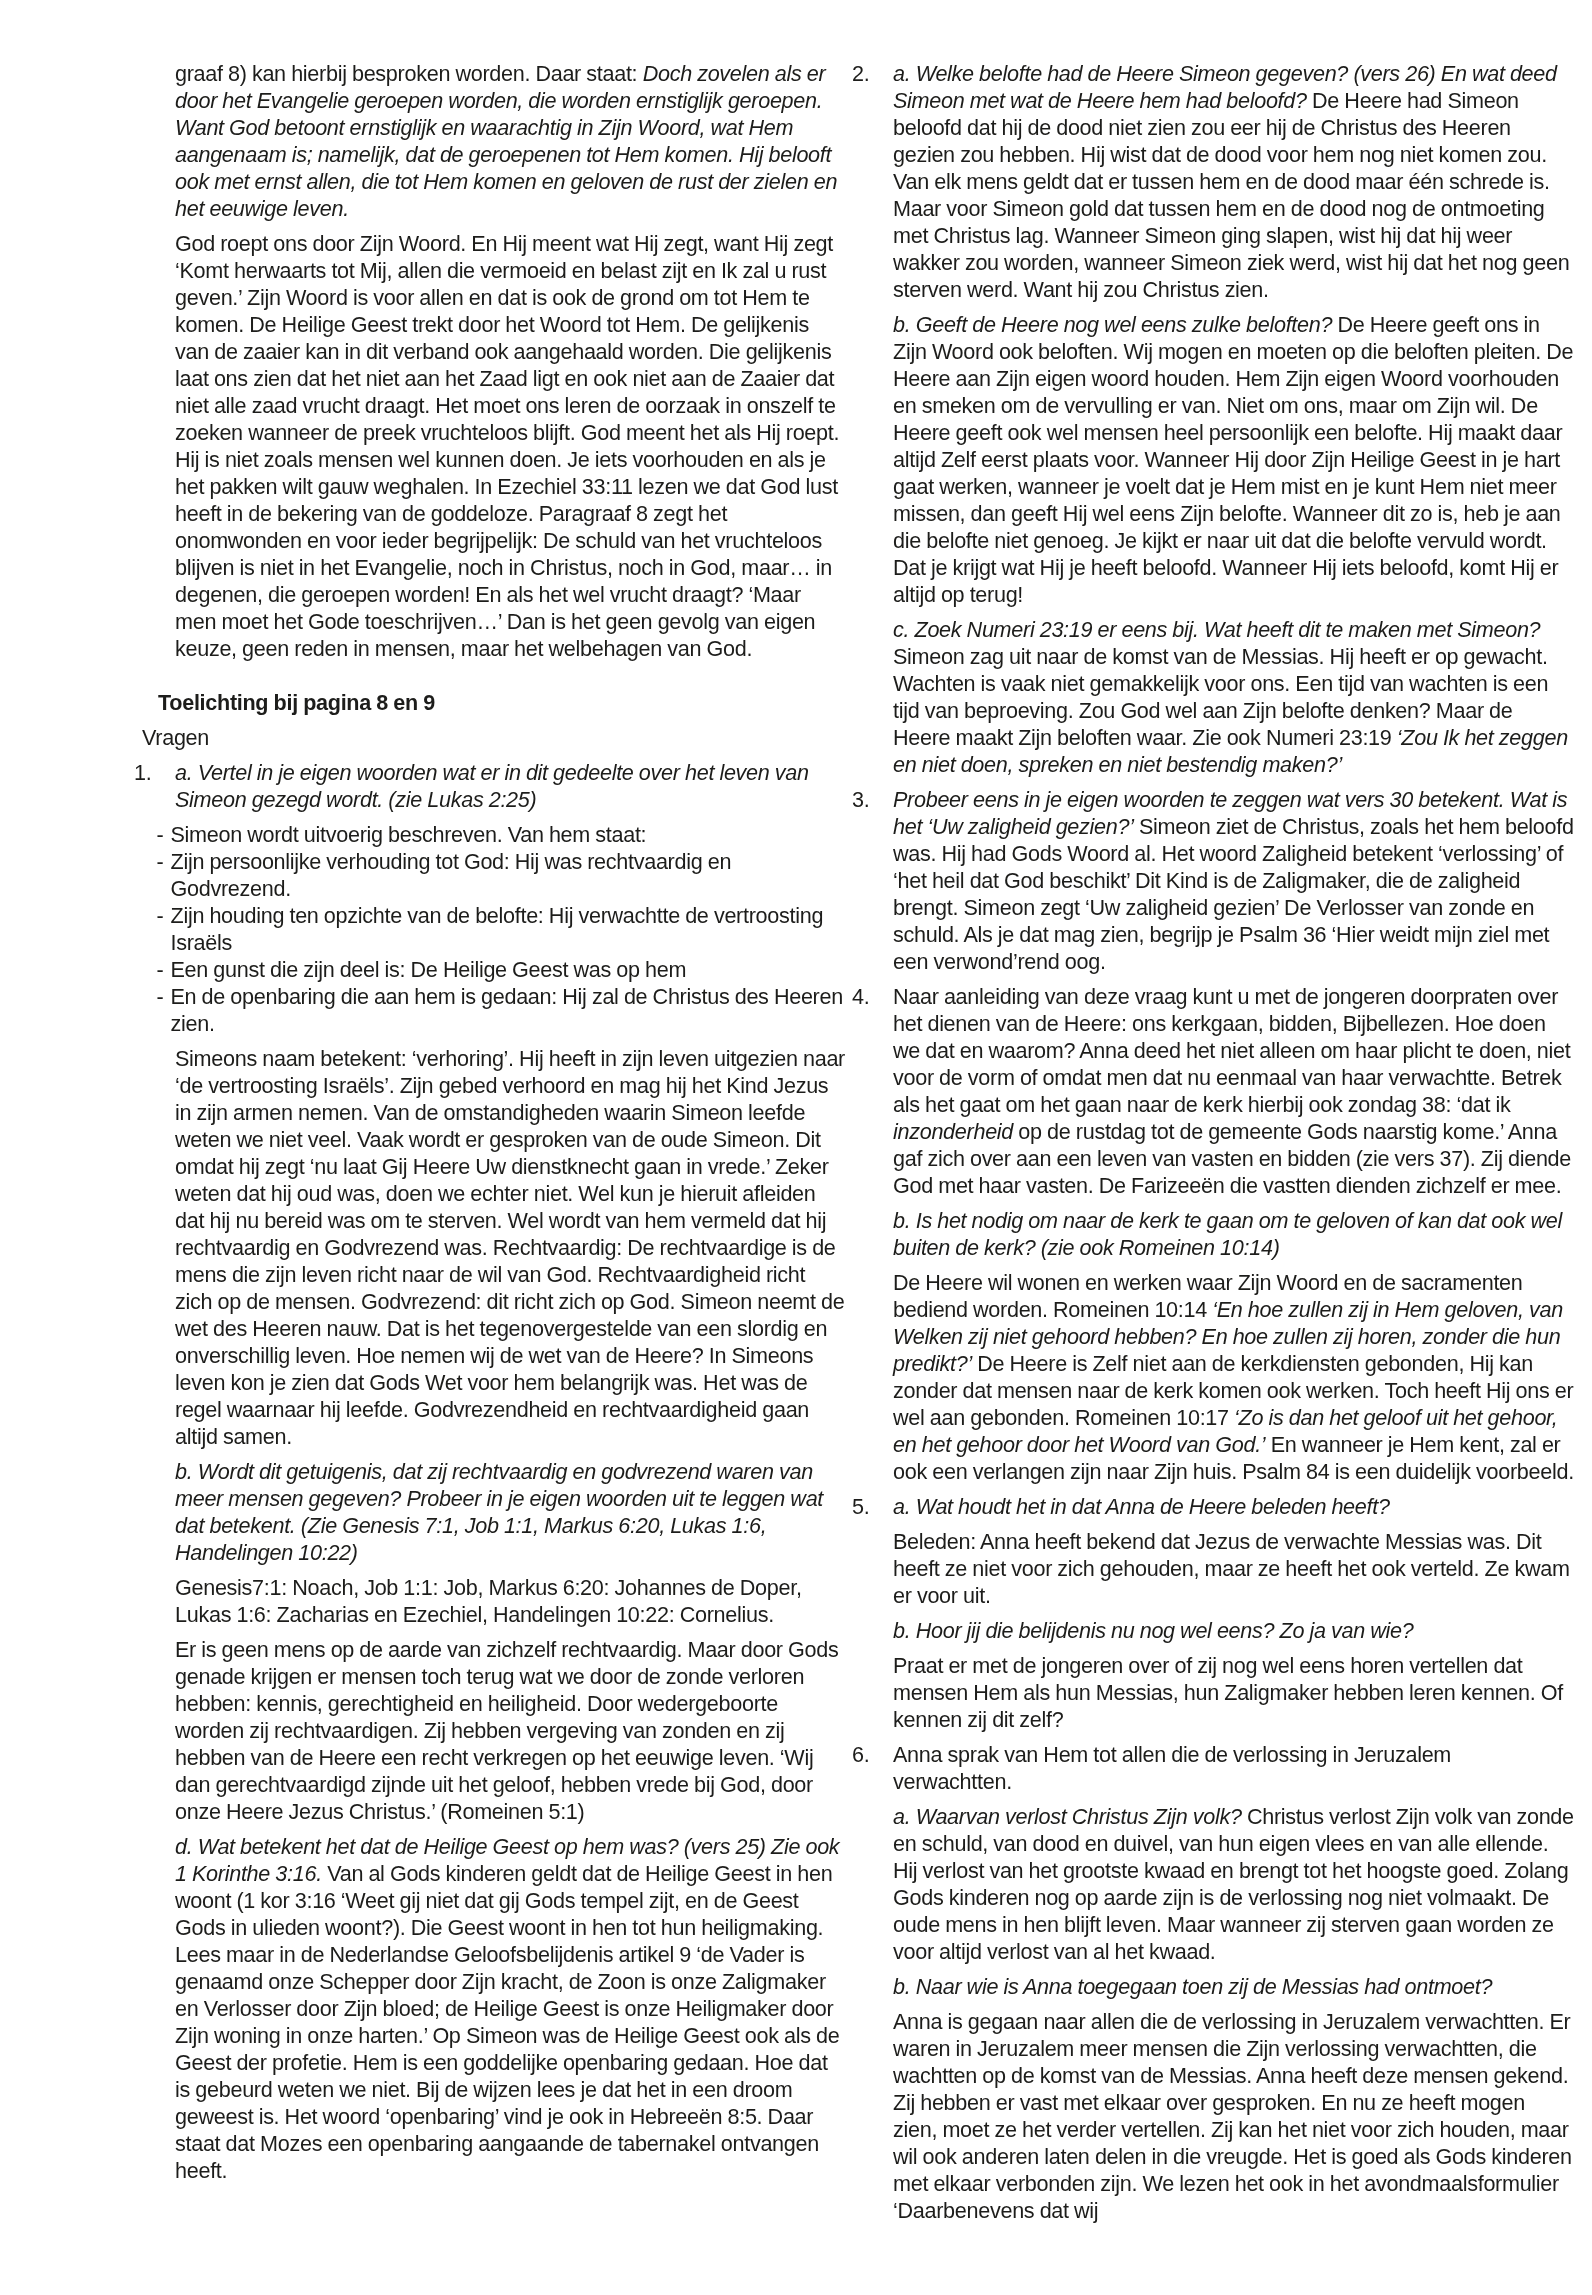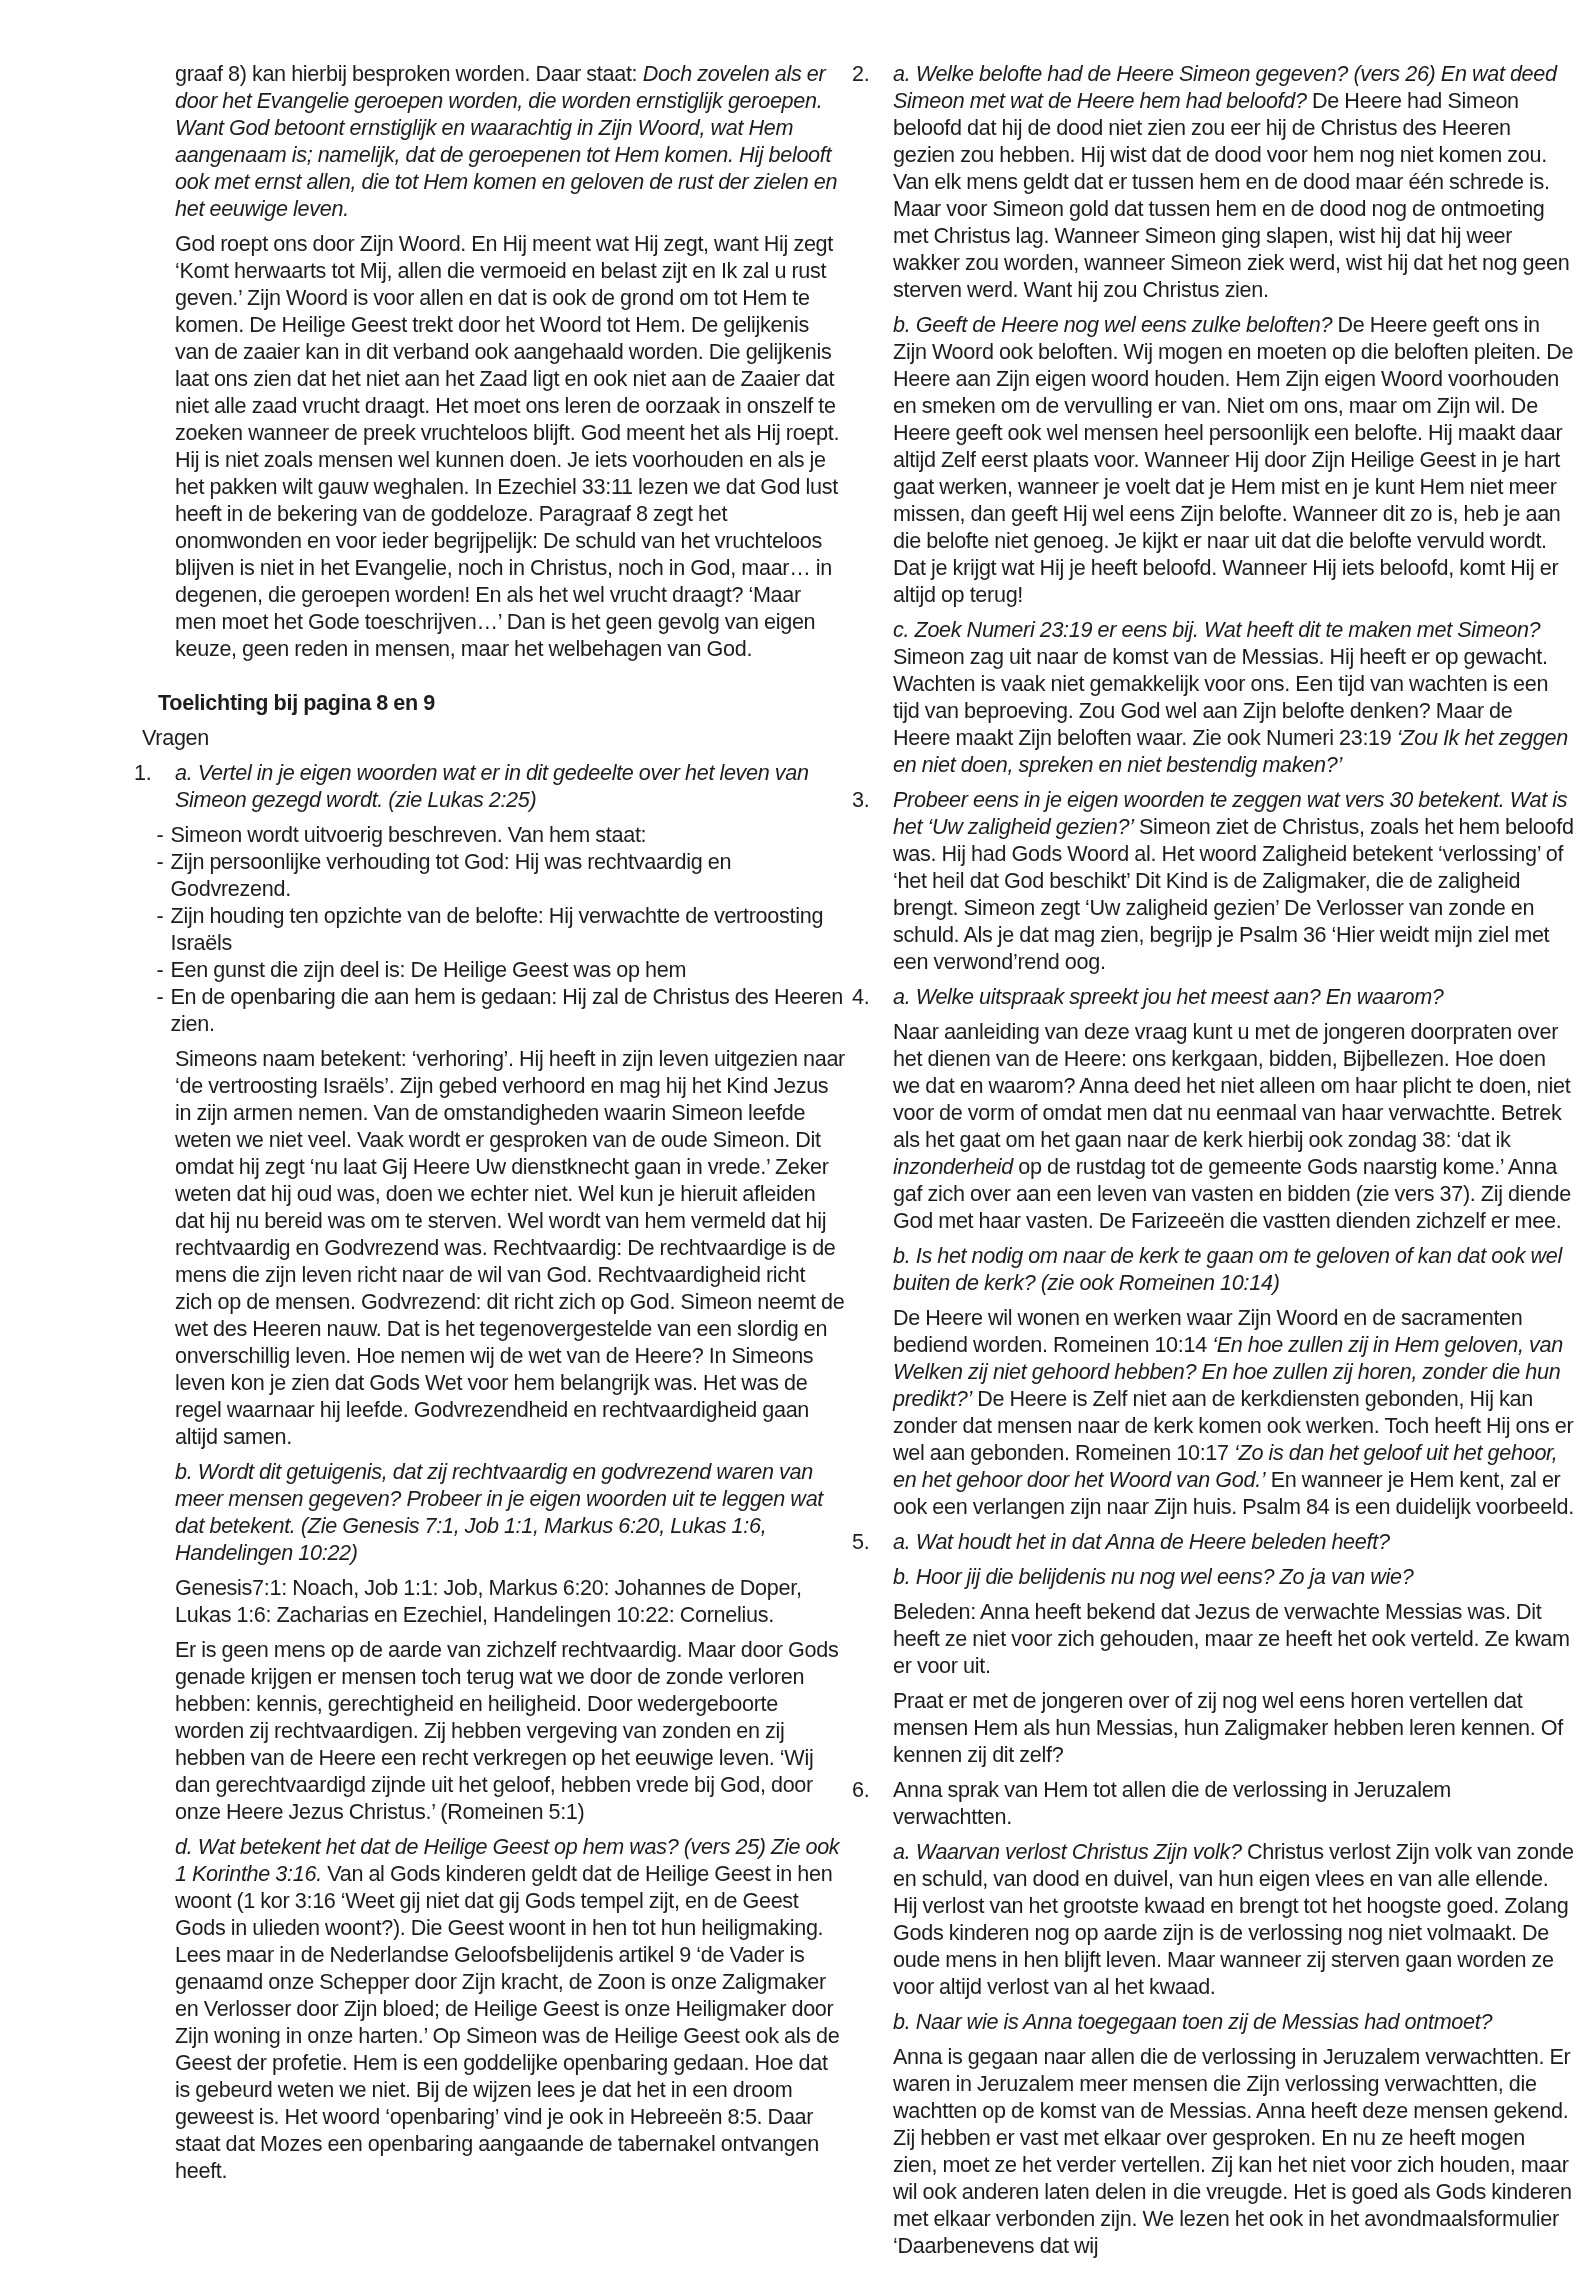--- a/index.html
+++ b/index.html
@@ -69,32 +69,31 @@
       </div>
       <div class="item">
         <span class="num">3.</span>
         <div class="item-content">
           <div class="para"><span class="it">Probeer eens in je eigen woorden te zeggen wat vers 30 betekent. Wat is het ‘Uw zaligheid gezien?’</span><span class="rm"> Simeon ziet de Christus, zoals het hem beloofd was. Hij had Gods Woord al. Het woord Zaligheid betekent ‘verlossing’ of ‘het heil dat God beschikt’ Dit Kind is de Zaligmaker, die de zaligheid brengt. Simeon zegt ‘Uw zaligheid gezien’ De Verlosser van zonde en schuld. Als je dat mag zien, begrijp je Psalm 36 ‘Hier weidt mijn ziel met een verwond’rend oog.</span></div>
         </div>
       </div>
       <div class="item">
         <span class="num">4.</span>
         <div class="item-content">
-          <div class="para"><span class="it">a. Welke uitspraak spreekt jou het meest aan? En waarom?</span></div>
           <div class="para"><span class="rm">Naar aanleiding van deze vraag kunt u met de jongeren doorpraten over het dienen van de Heere: ons kerkgaan, bidden, Bijbellezen. Hoe doen we dat en waarom? Anna deed het niet alleen om haar plicht te doen, niet voor de vorm of omdat men dat nu eenmaal van haar verwachtte. Betrek als het gaat om het gaan naar de kerk hierbij ook zondag 38: ‘dat ik </span><span class="it">inzonderheid</span><span class="rm"> op de rustdag tot de gemeente Gods naarstig kome.’ Anna gaf zich over aan een leven van vasten en bidden (zie vers 37). Zij diende God met haar vasten. De Farizeeën die vastten dienden zichzelf er mee.</span></div>
           <div class="para"><span class="it">b. Is het nodig om naar de kerk te gaan om te geloven of kan dat ook wel buiten de kerk? (zie ook Romeinen 10:14)</span></div>
           <div class="para"><span class="rm">De Heere wil wonen en werken waar Zijn Woord en de sacramenten bediend worden. Romeinen 10:14 </span><span class="it">‘En hoe zullen zij in Hem geloven, van Welken zij niet gehoord hebben? En hoe zullen zij horen, zonder die hun predikt?’</span><span class="rm"> De Heere is Zelf niet aan de kerkdiensten gebonden, Hij kan zonder dat mensen naar de kerk komen ook werken. Toch heeft Hij ons er wel aan gebonden. Romeinen 10:17 </span><span class="it">‘Zo is dan het geloof uit het gehoor, en het gehoor door het Woord van God.’</span><span class="rm"> En wanneer je Hem kent, zal er ook een verlangen zijn naar Zijn huis. Psalm 84 is een duidelijk voorbeeld.</span></div>
         </div>
       </div>
       <div class="item">
         <span class="num">5.</span>
         <div class="item-content">
           <div class="para"><span class="it">a. Wat houdt het in dat Anna de Heere beleden heeft?</span></div>
+          <div class="para"><span class="rm">Beleden: Anna heeft bekend dat Jezus de verwachte Messias was. Dit heeft ze niet voor zich gehouden, maar ze heeft het ook verteld. Ze kwam er voor uit.</span></div>
           <div class="para"><span class="it">b. Hoor jij die belijdenis nu nog wel eens? Zo ja van wie?</span></div>
-          <div class="para"><span class="rm">Beleden: Anna heeft bekend dat Jezus de verwachte Messias was. Dit heeft ze niet voor zich gehouden, maar ze heeft het ook verteld. Ze kwam er voor uit.</span></div>
           <div class="para"><span class="rm">Praat er met de jongeren over of zij nog wel eens horen vertellen dat mensen Hem als hun Messias, hun Zaligmaker hebben leren kennen. Of kennen zij dit zelf?</span></div>
         </div>
       </div>
       <div class="item">
         <span class="num">6.</span>
         <div class="item-content">
           <div class="para"><span class="rm">Anna sprak van Hem tot allen die de verlossing in Jeruzalem verwachtten.</span></div>
           <div class="para"><span class="it">a. Waarvan verlost Christus Zijn volk?</span><span class="rm"> Christus verlost Zijn volk van zonde en schuld, van dood en duivel, van hun eigen vlees en van alle ellende. Hij verlost van het grootste kwaad en brengt tot het hoogste goed. Zolang Gods kinderen nog op aarde zijn is de verlossing nog niet volmaakt. De oude mens in hen blijft leven. Maar wanneer zij sterven gaan worden ze voor altijd verlost van al het kwaad.</span></div>
           <div class="para"><span class="it">b. Naar wie is Anna toegegaan toen zij de Messias had ontmoet?</span></div>
           <div class="para"><span class="rm">Anna is gegaan naar allen die de verlossing in Jeruzalem verwachtten. Er waren in Jeruzalem meer mensen die Zijn verlossing verwachtten, die wachtten op de komst van de Messias. Anna heeft deze mensen gekend. Zij hebben er vast met elkaar over gesproken. En nu ze heeft mogen zien, moet ze het verder vertellen. Zij kan het niet voor zich houden, maar wil ook anderen laten delen in die vreugde. Het is goed als Gods kinderen met elkaar verbonden zijn. We lezen het ook in het avondmaalsformulier ‘Daarbenevens dat wij</span></div>

